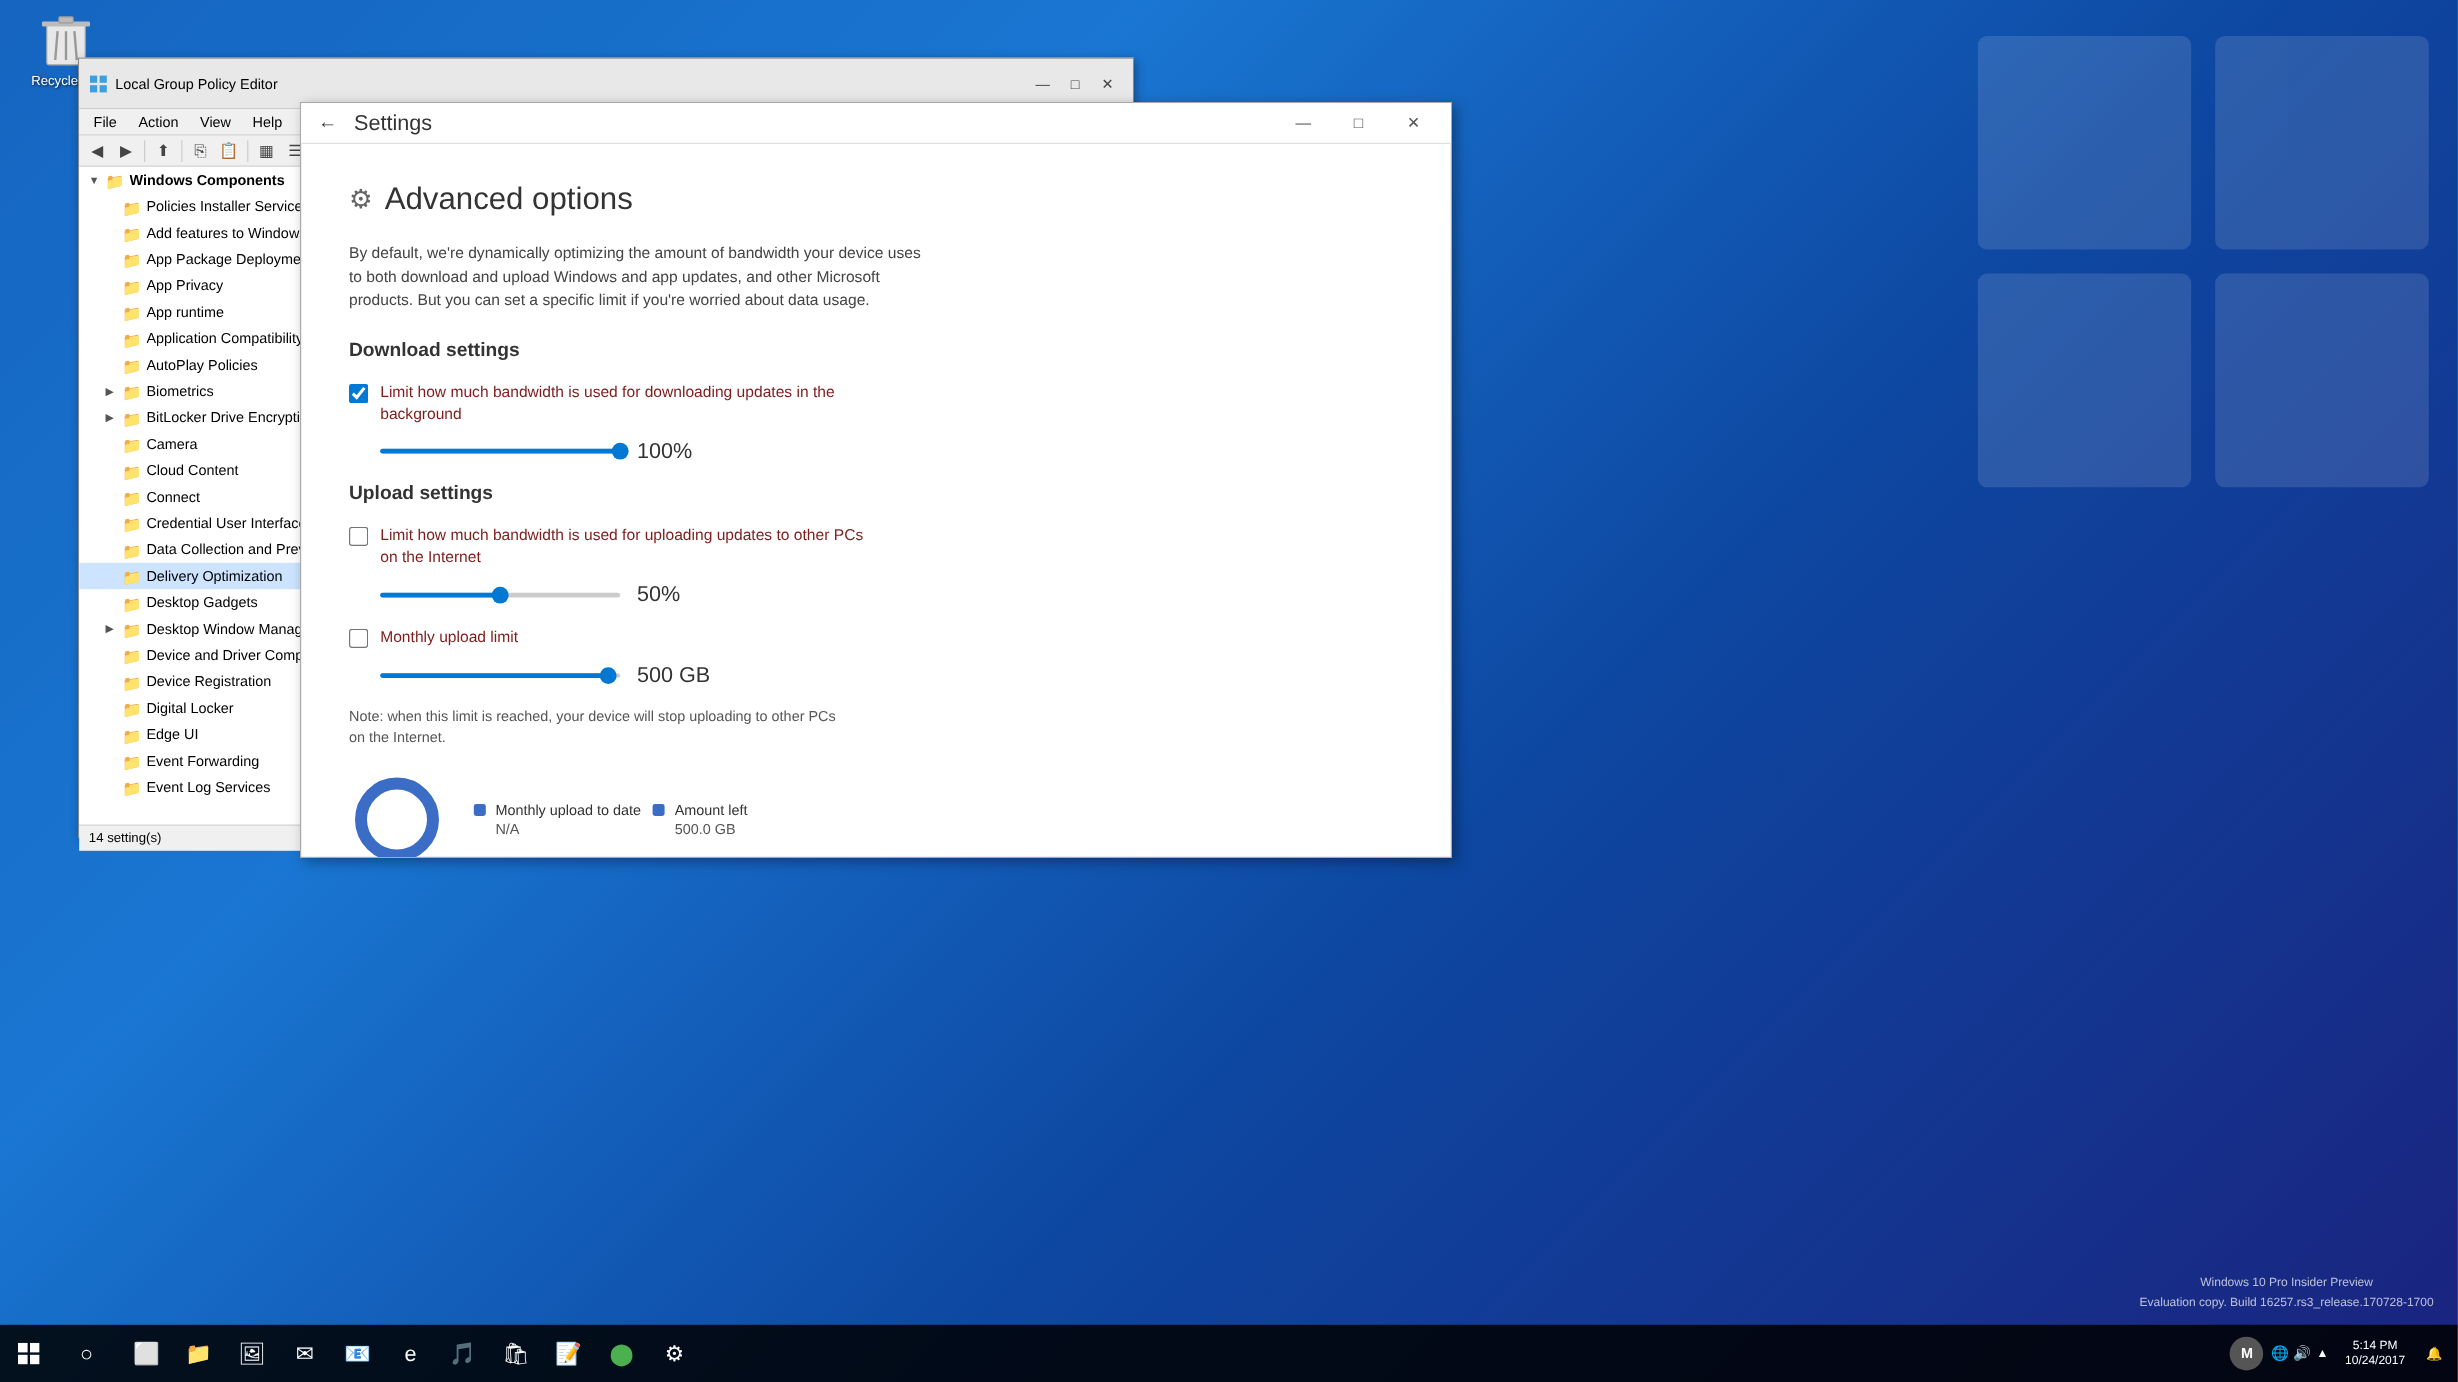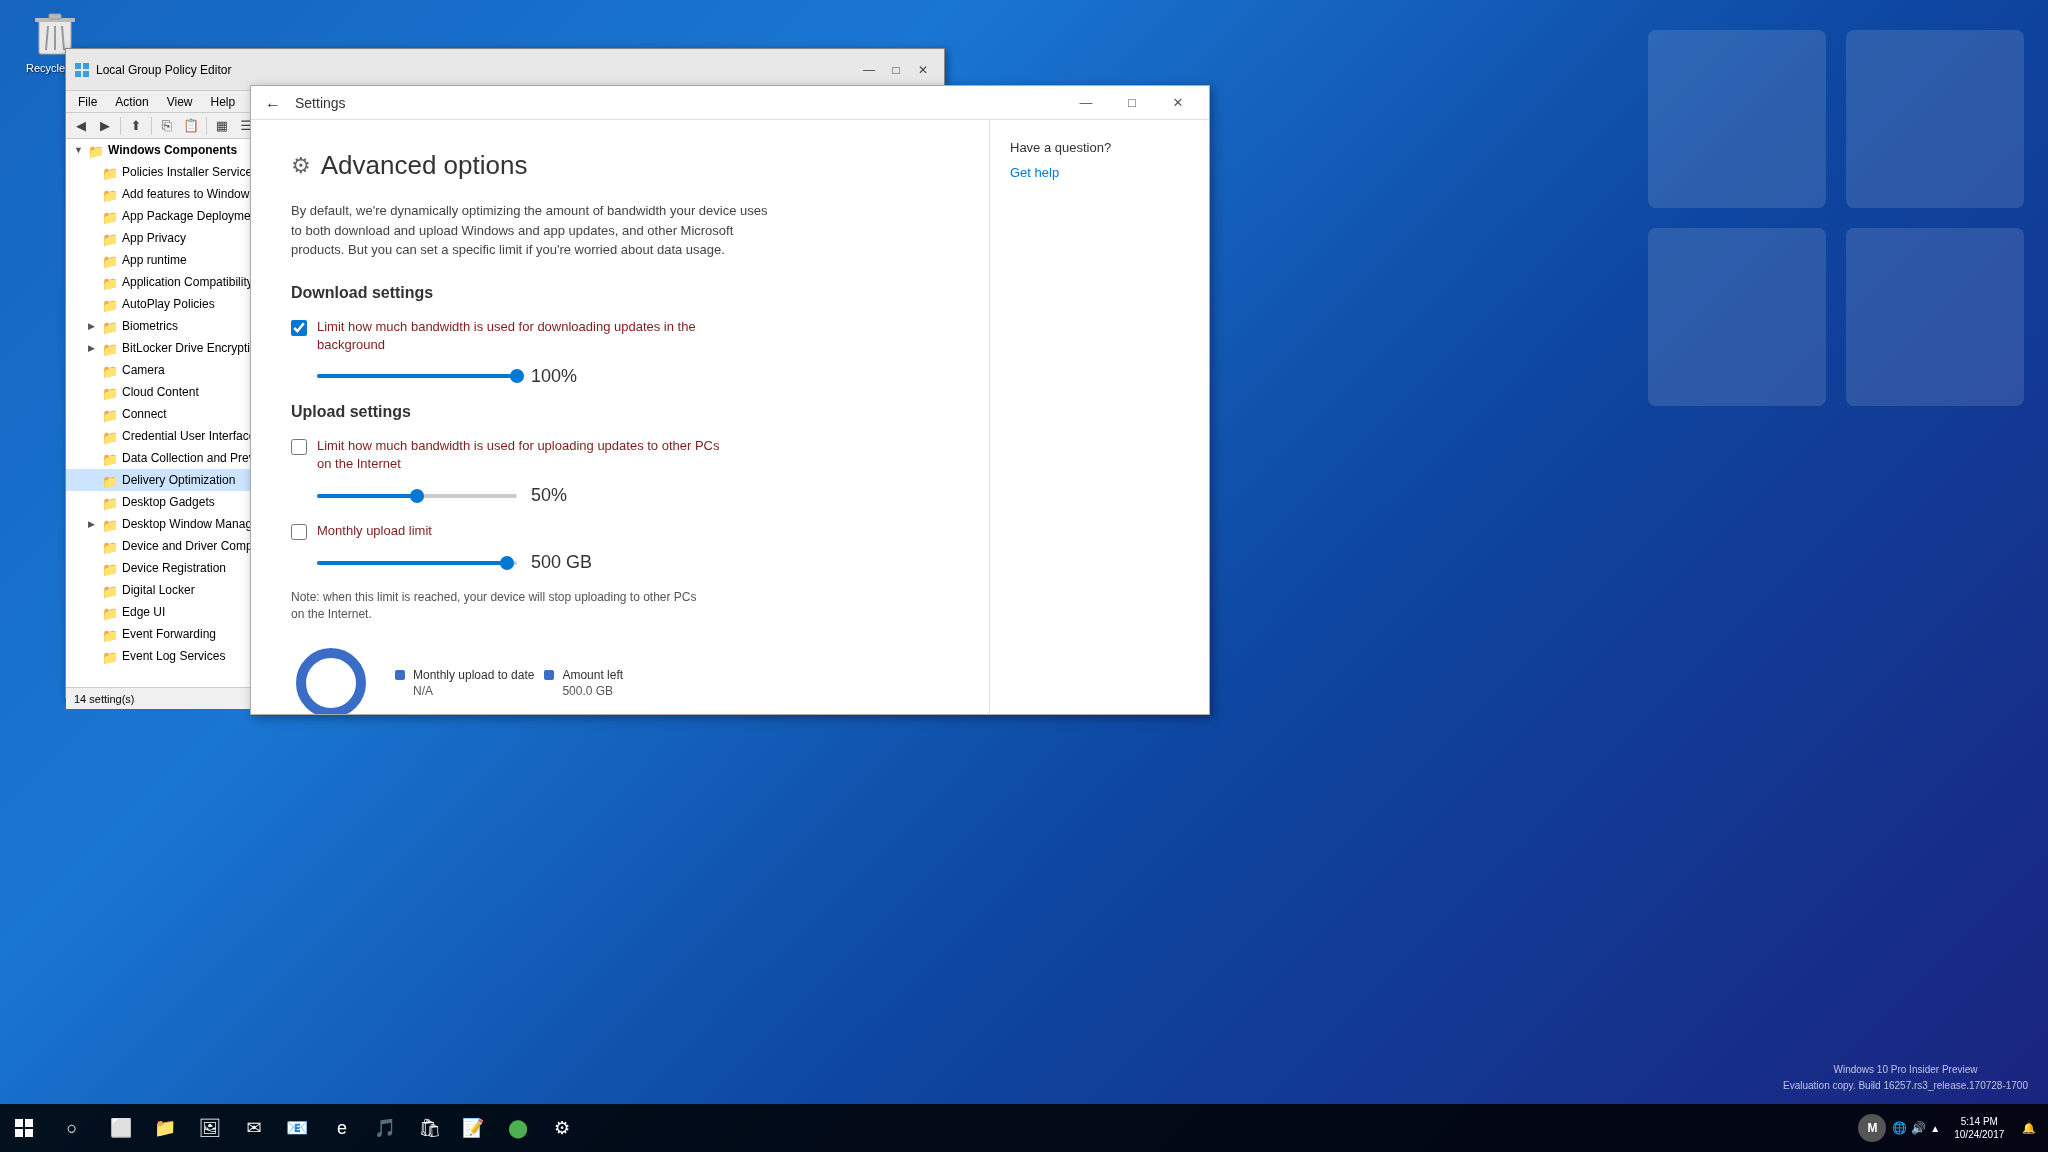--- a/index.html
+++ b/index.html
@@ -284,21 +284,21 @@
       background: transparent;
       border: none;
       font-size: 16px;
       color: #333;
       cursor: pointer;
       display: flex;
       align-items: center;
       justify-content: center;
     }
     .settings-title {
-      font-size: 14px;
+      font-size: 18px;
       color: #333;
       margin-left: 8px;
     }
     .settings-winbtns {
       margin-left: auto;
       display: flex;
     }
     .settings-winbtn {
       width: 46px;
       height: 34px;
@@ -779,24 +779,20 @@
               <div class="legend-dot" style="background:#3b6dc7;"></div>
               <div>
                 <div class="legend-text">Amount left</div>
                 <div class="legend-value">500.0 GB</div>
               </div>
             </div>
           </div>
         </div>
       </div>
 
-      <div class="settings-sidebar-right">
-        <p class="help-question">Have a question?</p>
-        <a class="help-link">Get help</a>
-      </div>
     </div>
   </div>
 
   <div class="taskbar">
     <div class="taskbar-start">
       <svg width="18" height="18" viewBox="0 0 18 18">
         <rect x="0" y="0" width="8" height="8" fill="white"></rect>
         <rect x="10" y="0" width="8" height="8" fill="white"></rect>
         <rect x="0" y="10" width="8" height="8" fill="white"></rect>
         <rect x="10" y="10" width="8" height="8" fill="white"></rect>

